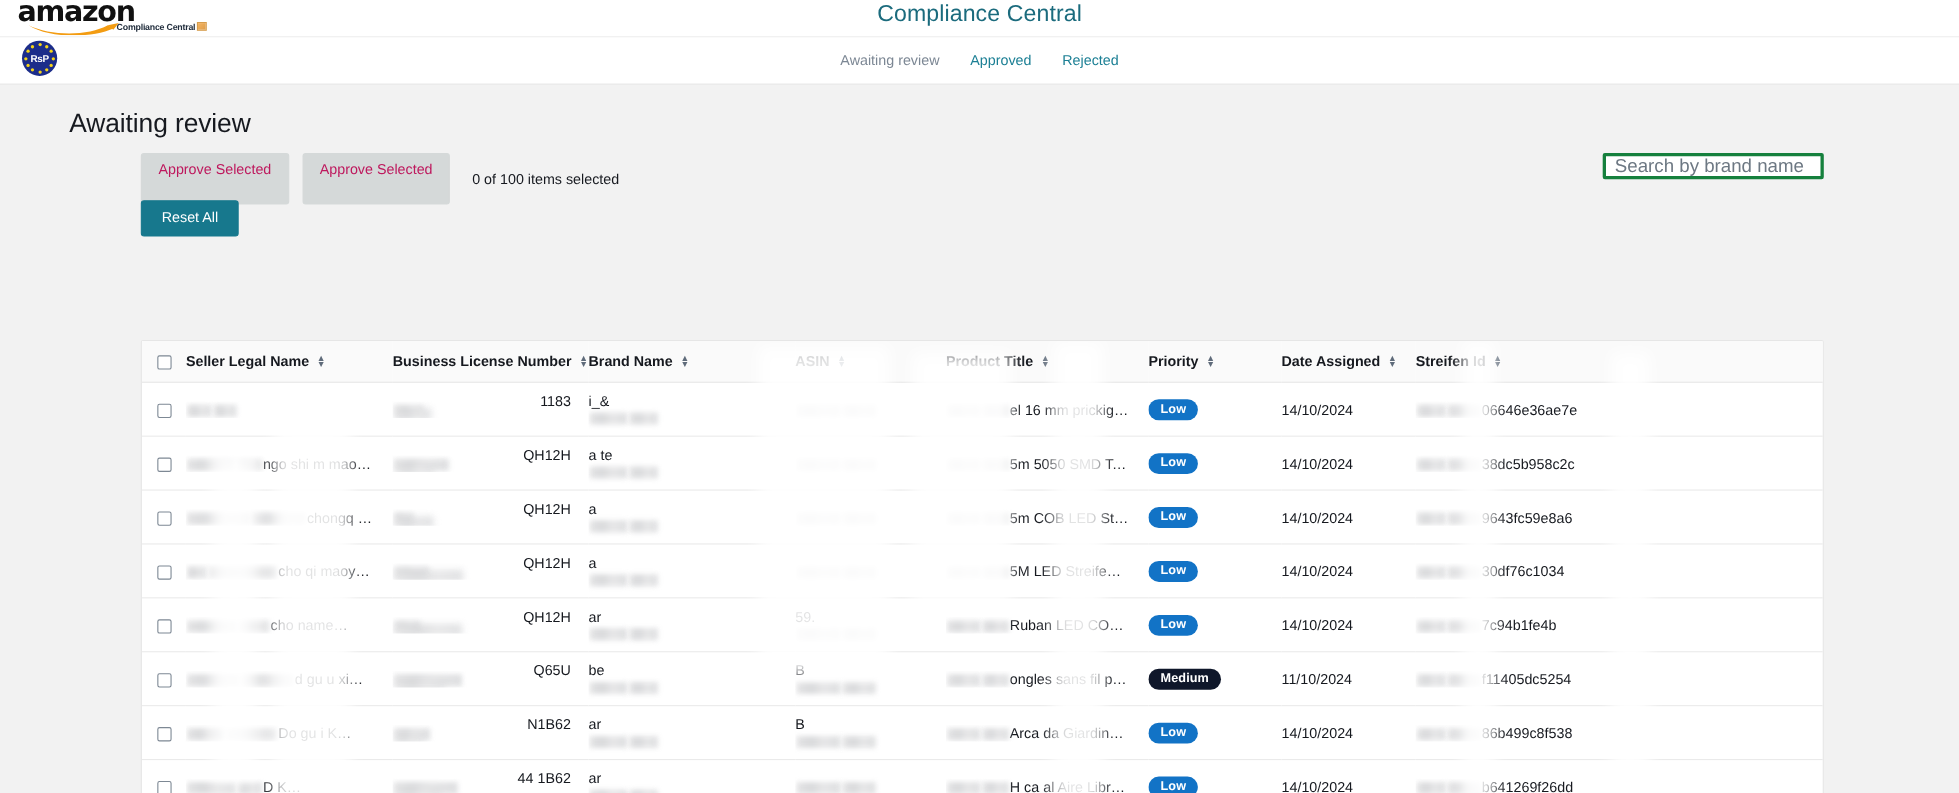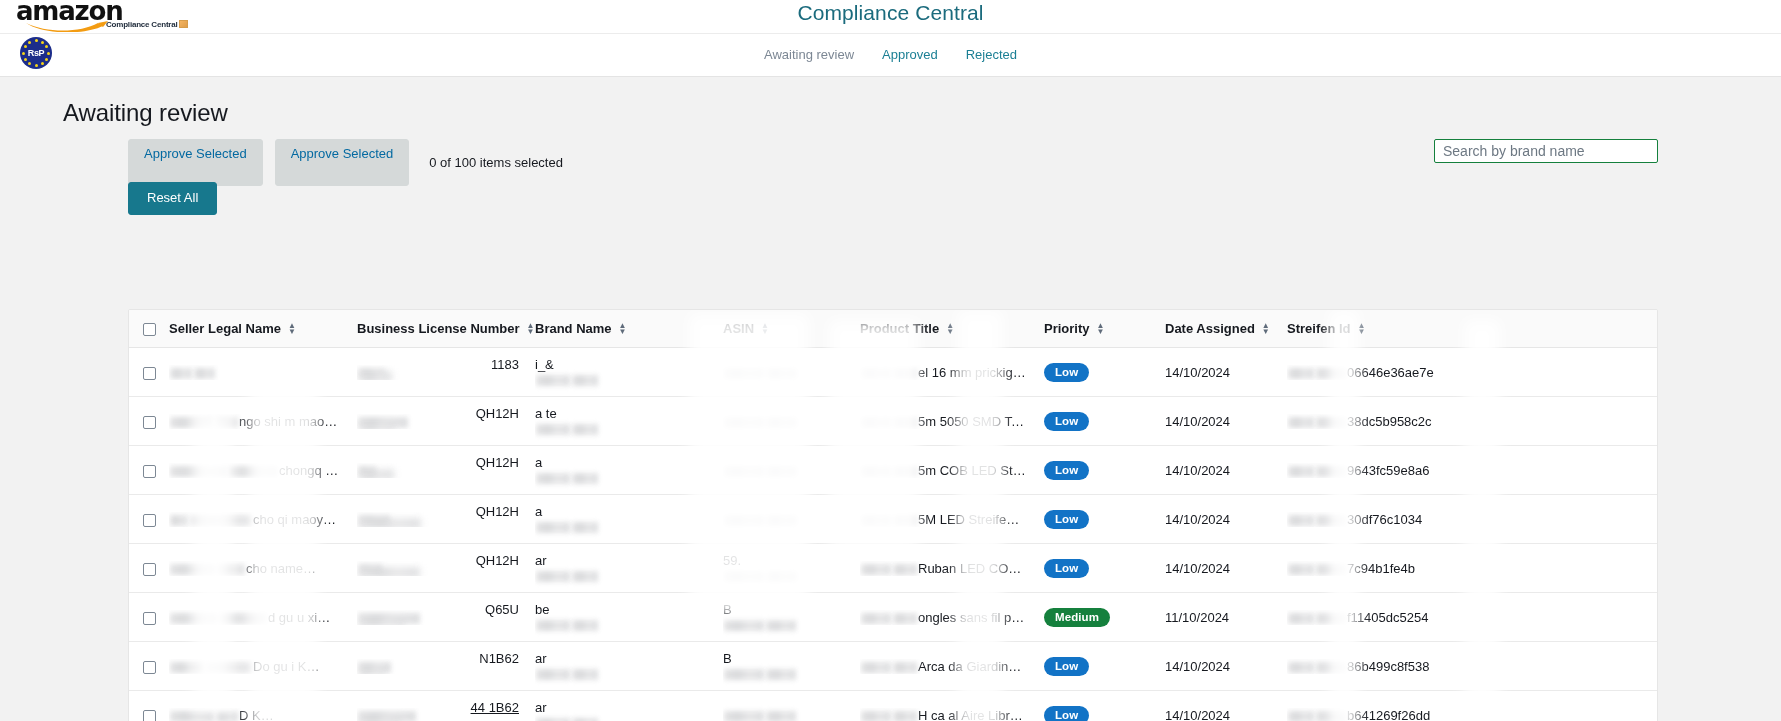--- a/index.html
+++ b/index.html
@@ -141,21 +141,21 @@
     position: absolute;
     left: 128px; top: 62px;
     display: flex;
     align-items: center;
     gap: 12px;
   }
   .btn-grey {
     background: #d5d9d9;
     border: 1px solid #d5d9d9;
     border-radius: 3px;
-    color: #0369a1;
+    color: #be185d;
     font-size: 13px;
     padding: 7px 15px 24px 15px;
     font-family: "Liberation Sans", sans-serif;
     line-height: 14px;
     cursor: default;
   }
   .selcount {
     font-size: 13px;
     color: #16191f;
     margin-left: 8px;
@@ -169,26 +169,26 @@
     color: #ffffff;
     font-size: 13px;
     padding: 8px 18px 9px 18px;
     font-family: "Liberation Sans", sans-serif;
     line-height: 14px;
     cursor: pointer;
   }
   .search-input {
     position: absolute;
     right: 123px; top: 62px;
-    width: 224px;
+    width: 201px;
     height: 24px;
-    border: 1px solid #15803d;
+    border: 3px solid #15803d;
     border-radius: 2px;
     background: #ffffff;
-    font-size: 14px;
+    font-size: 17px;
     color: #16191f;
     padding: 0 8px;
     font-family: "Liberation Sans", sans-serif;
     outline: none;
   }
   .search-input::placeholder { color: #6d7883; }
 
   
   .tablewrap {
     position: absolute;
@@ -289,21 +289,21 @@
     display: inline-block;
     border-radius: 11px;
     font-size: 11.5px;
     font-weight: 700;
     color: #ffffff;
     padding: 3px 11px 4px 11px;
     line-height: 12px;
     letter-spacing: .1px;
   }
   .badge.low { background: #1273c6; }
-  .badge.medium { background: #15803d; }
+  .badge.medium { background: #0f172a; }
 
   .smear {
     position: absolute;
     pointer-events: none;
     background: rgba(255,255,255,.88);
     filter: blur(7px);
   }
 </style>
 </head>
 <body>
@@ -585,21 +585,21 @@
             <td>
               <span class="cellinner" style="max-width:360px"><span class="redact" style="width:26px"></span><span class="redact" style="width:30px"></span><span>86b499c8f538</span></span>
             </td>
           </tr>
           <tr>
             <td class="c-check"><span class="cbx"></span></td>
             <td>
               <span class="cellinner" style="max-width:180px"><span class="redact" style="width:44px"></span><span class="redact" style="width:22px"></span><span>D K…</span></span>
             </td>
             <td>
-              <span class="cellinner" style="max-width:170px"><span class="redact" style="width:58px"><span class="redact" style="width:42px"></span></span><span style="position:absolute;right:16px;top:9px;text-decoration:underline;">44 1B62</span></span>
+              <span class="cellinner" style="max-width:170px"><span class="redact" style="width:58px"><span class="redact" style="width:42px"></span></span><span style="position:absolute;right:16px;top:9px;">44 1B62</span></span>
             </td>
             <td><span class="cellinner" style="max-width:180px"><span>ar</span></span><span class="redact" style="width:34px"></span><span class="redact" style="width:26px"></span></td>
             <td><span class="cellinner" style="max-width:130px"></span><span class="redact" style="width:40px"></span><span class="redact" style="width:30px"></span></td>
             <td>
               <span class="cellinner" style="max-width:176px"><span class="redact" style="width:30px"></span><span class="redact" style="width:24px"></span><span>H ca al Aire Libre de …</span></span>
             </td>
             <td><span class="badge low">Low</span></td>
             <td>
               <span class="cellinner">14/10/2024</span>
             </td>

